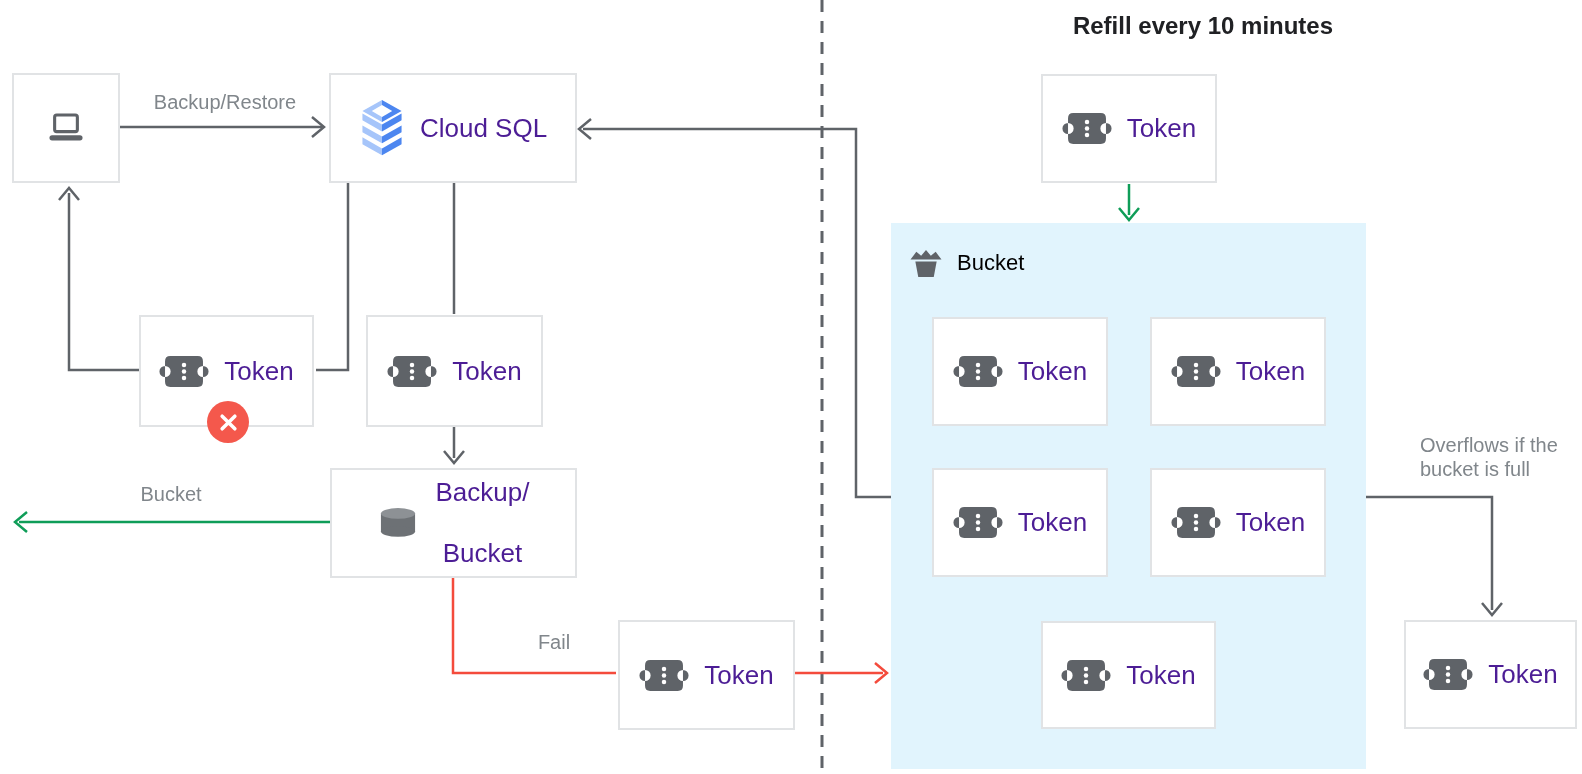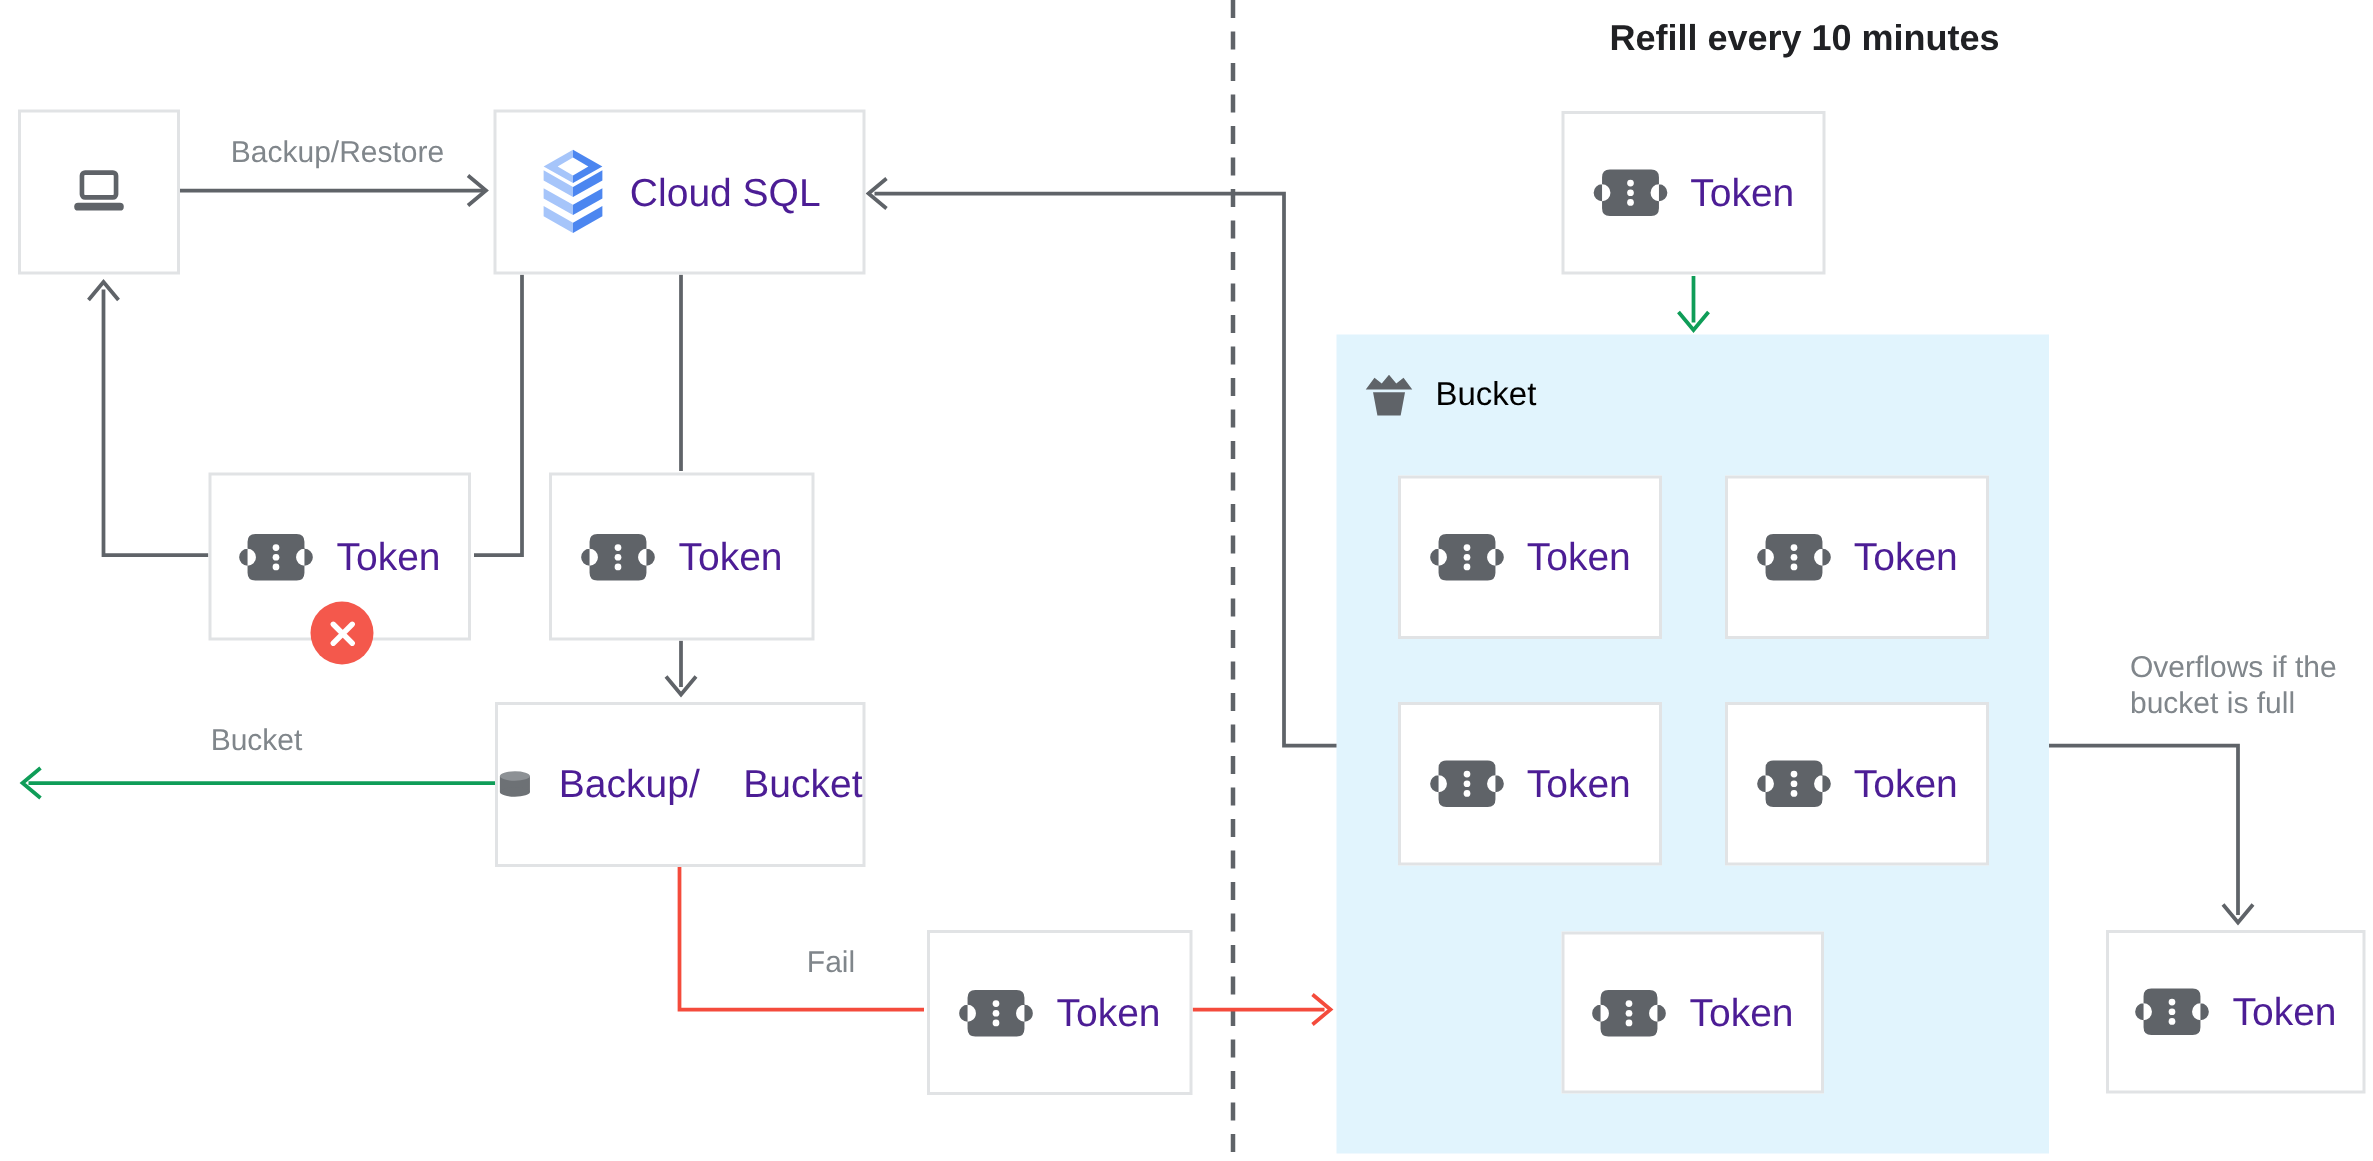--- a/index.html
+++ b/index.html
@@ -37,21 +37,21 @@
   .diagram-title{
     position:absolute;left:1023px;top:12px;width:360px;text-align:center;
     color:#202124;font-size:24px;font-weight:bold;z-index:3;
   }
 
   .badge{
     position:absolute;left:207px;top:401px;width:42px;height:42px;border-radius:50%;
     background:#f4584c;display:flex;align-items:center;justify-content:center;z-index:4;
   }
 
-  .br-text{display:flex;flex-direction:row;line-height:1.22;align-items:center;gap:29px;}
+  .br-text{display:flex;flex-direction:column;line-height:1.22;align-items:center;gap:29px;}
 </style>
 </head>
 <body>
 
 <svg width="0" height="0" style="position:absolute">
   <defs>
     <g id="token-icon-def">
       <path fill="#5f6368" fill-rule="evenodd" d="M6,0 H38 Q44,0 44,6 V30 Q44,36 38,36 H6 Q0,36 0,30 V6 Q0,0 6,0 Z
         M-6.5,18 a6.5,6.5 0 1 0 13,0 a6.5,6.5 0 1 0 -13,0 Z
         M37.5,18 a6.5,6.5 0 1 0 13,0 a6.5,6.5 0 1 0 -13,0 Z"></path>

